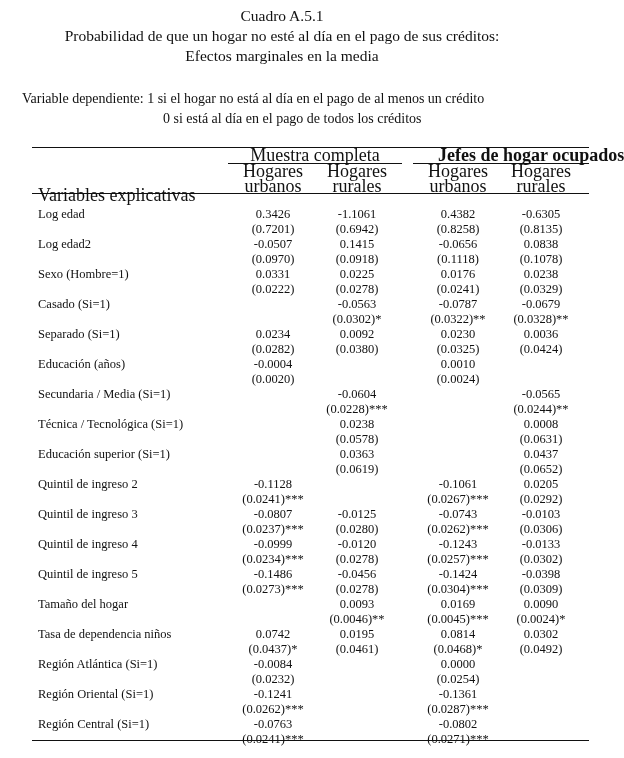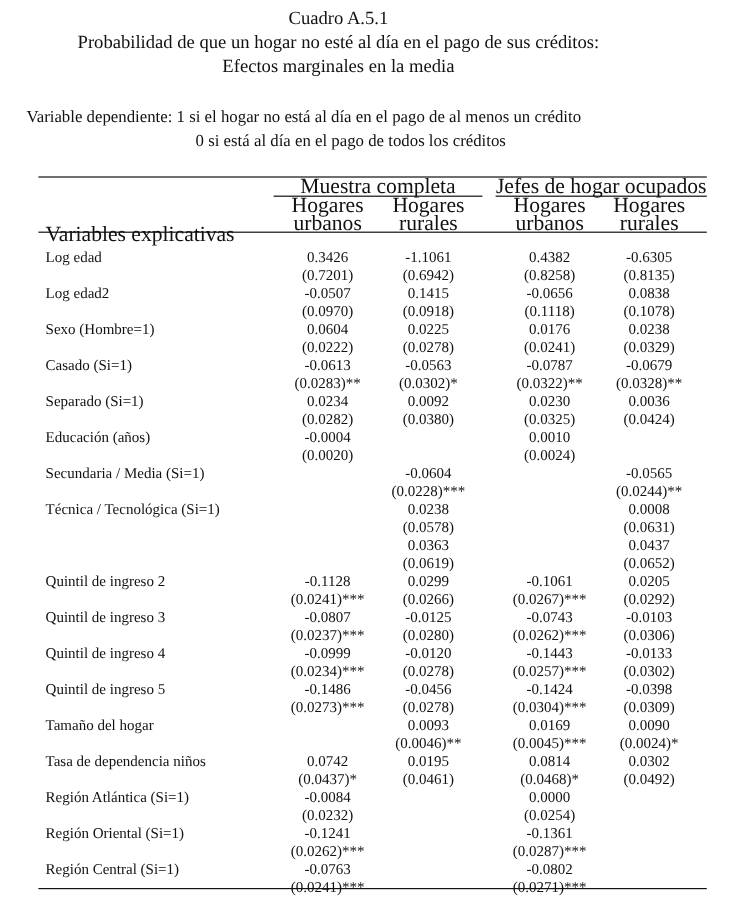--- a/index.html
+++ b/index.html
@@ -96,21 +96,21 @@
 </div>
 
 <div class="rule" style="left:32px; top:147px; width:557px;"></div>
 <div class="rule" style="left:228px; top:163px; width:174px;"></div>
 <div class="rule" style="left:413px; top:163px; width:176px;"></div>
 <div class="rule" style="left:32px; top:193px; width:557px;"></div>
 <div class="rule" style="left:32px; top:740px; width:557px;"></div>
 
 <div class="hdr-text" style="left:38px; top:164px; text-align:left;margin-top:24px;">Variables explicativas</div>
 <div class="hdr-text" style="left:228px; top:148px; width:174px;">Muestra completa</div>
-<div class="hdr-text" style="left:413px; top:148px; width:176px;">Jefes de hogar ocupados</div>
+<div class="hdr-text" style="left:438px; top:148px; width:176px;font-weight:bold;">Jefes de hogar ocupados</div>
 
 <div class="hdr-text c0" style="top:164px; width:90px;">
   <div>Hogares</div>
   <div>urbanos</div>
 </div>
 <div class="hdr-text c1" style="top:164px; width:90px;">
   <div>Hogares</div>
   <div>rurales</div>
 </div>
 <div class="hdr-text c2" style="top:164px; width:90px;">
@@ -157,42 +157,38 @@
         <span>(0.1118)</span>
       </div>
       <div class="cell c3">
         <span>0.0838</span>
         <span>(0.1078)</span>
       </div>
     </div>
     <div class="row">
       <div class="label">Sexo (Hombre=1)</div>
       <div class="cell c0">
-        <span>0.0604</span>
+        <span>0.0331</span>
         <span>(0.0222)</span>
       </div>
       <div class="cell c1">
         <span>0.0225</span>
         <span>(0.0278)</span>
       </div>
       <div class="cell c2">
         <span>0.0176</span>
         <span>(0.0241)</span>
       </div>
       <div class="cell c3">
         <span>0.0238</span>
         <span>(0.0329)</span>
       </div>
     </div>
     <div class="row">
       <div class="label">Casado (Si=1)</div>
-      <div class="cell c0">
-        <span>-0.0613</span>
-        <span>(0.0283)**</span>
-      </div>
       <div class="cell c1">
         <span>-0.0563</span>
         <span>(0.0302)*</span>
       </div>
       <div class="cell c2">
         <span>-0.0787</span>
         <span>(0.0322)**</span>
       </div>
       <div class="cell c3">
         <span>-0.0679</span>
@@ -269,20 +265,21 @@
       <div class="cell c2">
         <span></span>
         <span></span>
       </div>
       <div class="cell c3">
         <span>0.0008</span>
         <span>(0.0631)</span>
       </div>
     </div>
     <div class="row">
+      <div class="label">Educación superior (Si=1)</div>
       <div class="cell c0">
         <span></span>
         <span></span>
       </div>
       <div class="cell c1">
         <span>0.0363</span>
         <span>(0.0619)</span>
       </div>
       <div class="cell c2">
         <span></span>
@@ -292,24 +289,20 @@
         <span>0.0437</span>
         <span>(0.0652)</span>
       </div>
     </div>
     <div class="row">
       <div class="label">Quintil de ingreso 2</div>
       <div class="cell c0">
         <span>-0.1128</span>
         <span>(0.0241)***</span>
       </div>
-      <div class="cell c1">
-        <span>0.0299</span>
-        <span>(0.0266)</span>
-      </div>
       <div class="cell c2">
         <span>-0.1061</span>
         <span>(0.0267)***</span>
       </div>
       <div class="cell c3">
         <span>0.0205</span>
         <span>(0.0292)</span>
       </div>
     </div>
     <div class="row">
@@ -335,21 +328,21 @@
       <div class="label">Quintil de ingreso 4</div>
       <div class="cell c0">
         <span>-0.0999</span>
         <span>(0.0234)***</span>
       </div>
       <div class="cell c1">
         <span>-0.0120</span>
         <span>(0.0278)</span>
       </div>
       <div class="cell c2">
-        <span>-0.1443</span>
+        <span>-0.1243</span>
         <span>(0.0257)***</span>
       </div>
       <div class="cell c3">
         <span>-0.0133</span>
         <span>(0.0302)</span>
       </div>
     </div>
     <div class="row">
       <div class="label">Quintil de ingreso 5</div>
       <div class="cell c0">

